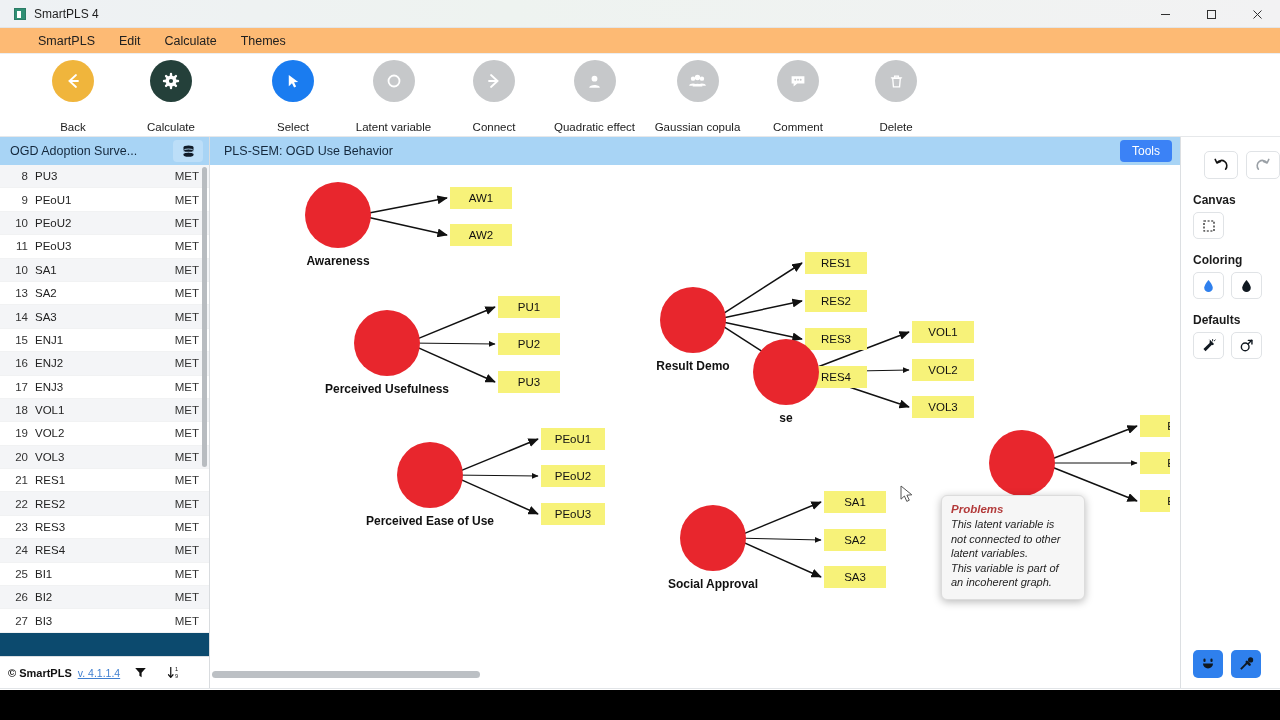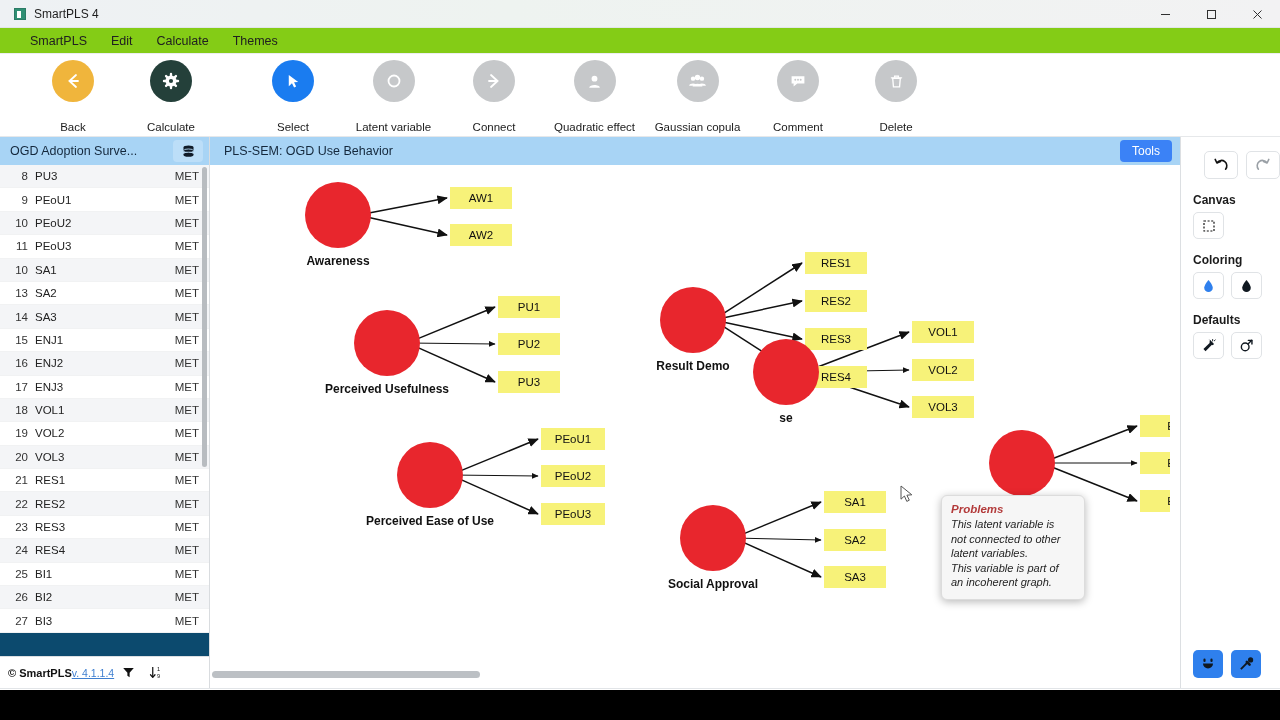--- a/index.html
+++ b/index.html
@@ -41,22 +41,22 @@
   .titlebar .apptitle { font-size: 12px; color: #1d1d1d; }
   .winbtns { position: absolute; right: 0; top: 0; height: 28px; display: flex; }
   .winbtn {
     width: 46px; height: 28px; display: flex; align-items: center; justify-content: center;
     color: #303030; font-size: 12px; line-height: 1;
   }
   .winbtn svg { display:block; }
 
   
   .menubar {
-    height: 26px; background: #84cc16;
-    display: flex; align-items: center; padding-left: 20px; gap: 4px;
+    height: 26px; background: #fdba74;
+    display: flex; align-items: center; padding-left: 28px; gap: 4px;
     border-bottom: 1px solid #eceef0;
   }
   .menuitem {
     font-size: 12.5px; color: #202020; padding: 4px 10px; border-radius: 3px;
   }
 
   
   .ribbon {
     height: 83px; background: #fff;
     display: flex; align-items: flex-start; padding-left: 24px; padding-top: 6px;
@@ -102,21 +102,21 @@
   .row:nth-child(even) { background: #f4f5f7; }
   .row .idx { width: 22px; text-align: right; margin-right: 7px; color:#333; }
   .row .nm { flex: 1; }
   .row .met { color: #333; }
   .lp-scroll {
     position: absolute; right: 2px; top: 2px; width: 5px; height: 300px;
     background: #b8bcc0; border-radius: 3px;
   }
   .lp-footer {
     height: 32px; border-top: 1px solid #dcdfe2; background:#fff;
-    display: flex; align-items: center; padding: 0 8px; 
+    display: flex; align-items: center; padding: 0 8px; gap: 6px;
   }
   .lp-footer .cp { font-size: 11px; font-weight: bold; color:#111; }
   .lp-footer .ver { font-size: 10.5px; color:#3f7fd0; text-decoration: underline; }
   .lp-footer .fi { margin-left: 8px; display:flex; align-items:center; }
   .lp-footer .so { margin-left: 14px; display:flex; align-items:center; }
 
   
   .center { flex: 1; display: flex; flex-direction: column; position: relative; background:#fff; }
   .tabbar {
     height: 28px; background: #a8d4f5; display: flex; align-items: center;

